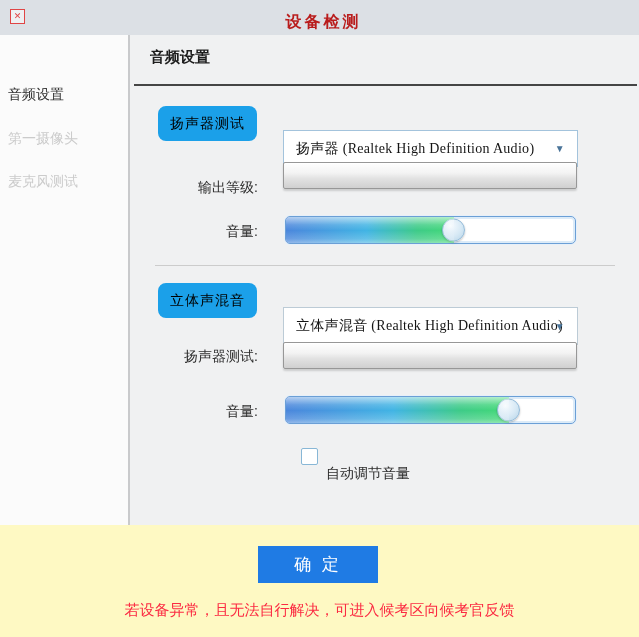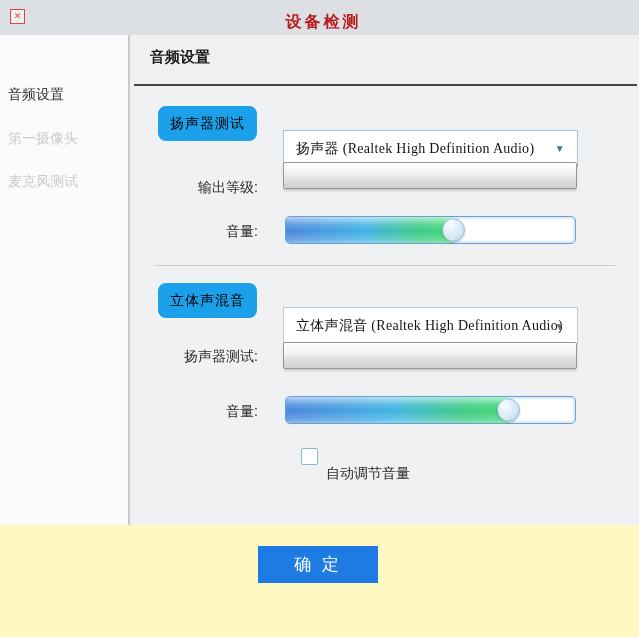--- a/index.html
+++ b/index.html
@@ -137,15 +137,16 @@
         <div class="knob"></div>
       </div>
     </div>
 
     <div class="checkbox"></div>
     <div class="cb-label">自动调节音量</div>
   </div>
 
   <div class="footer">
     <button class="confirm-btn">确 定</button>
+    <div class="warning">若设备异常，且无法自行解决，可进入候考区向候考官反馈</div>
   </div>
 
 </div>
 
 </body></html>

